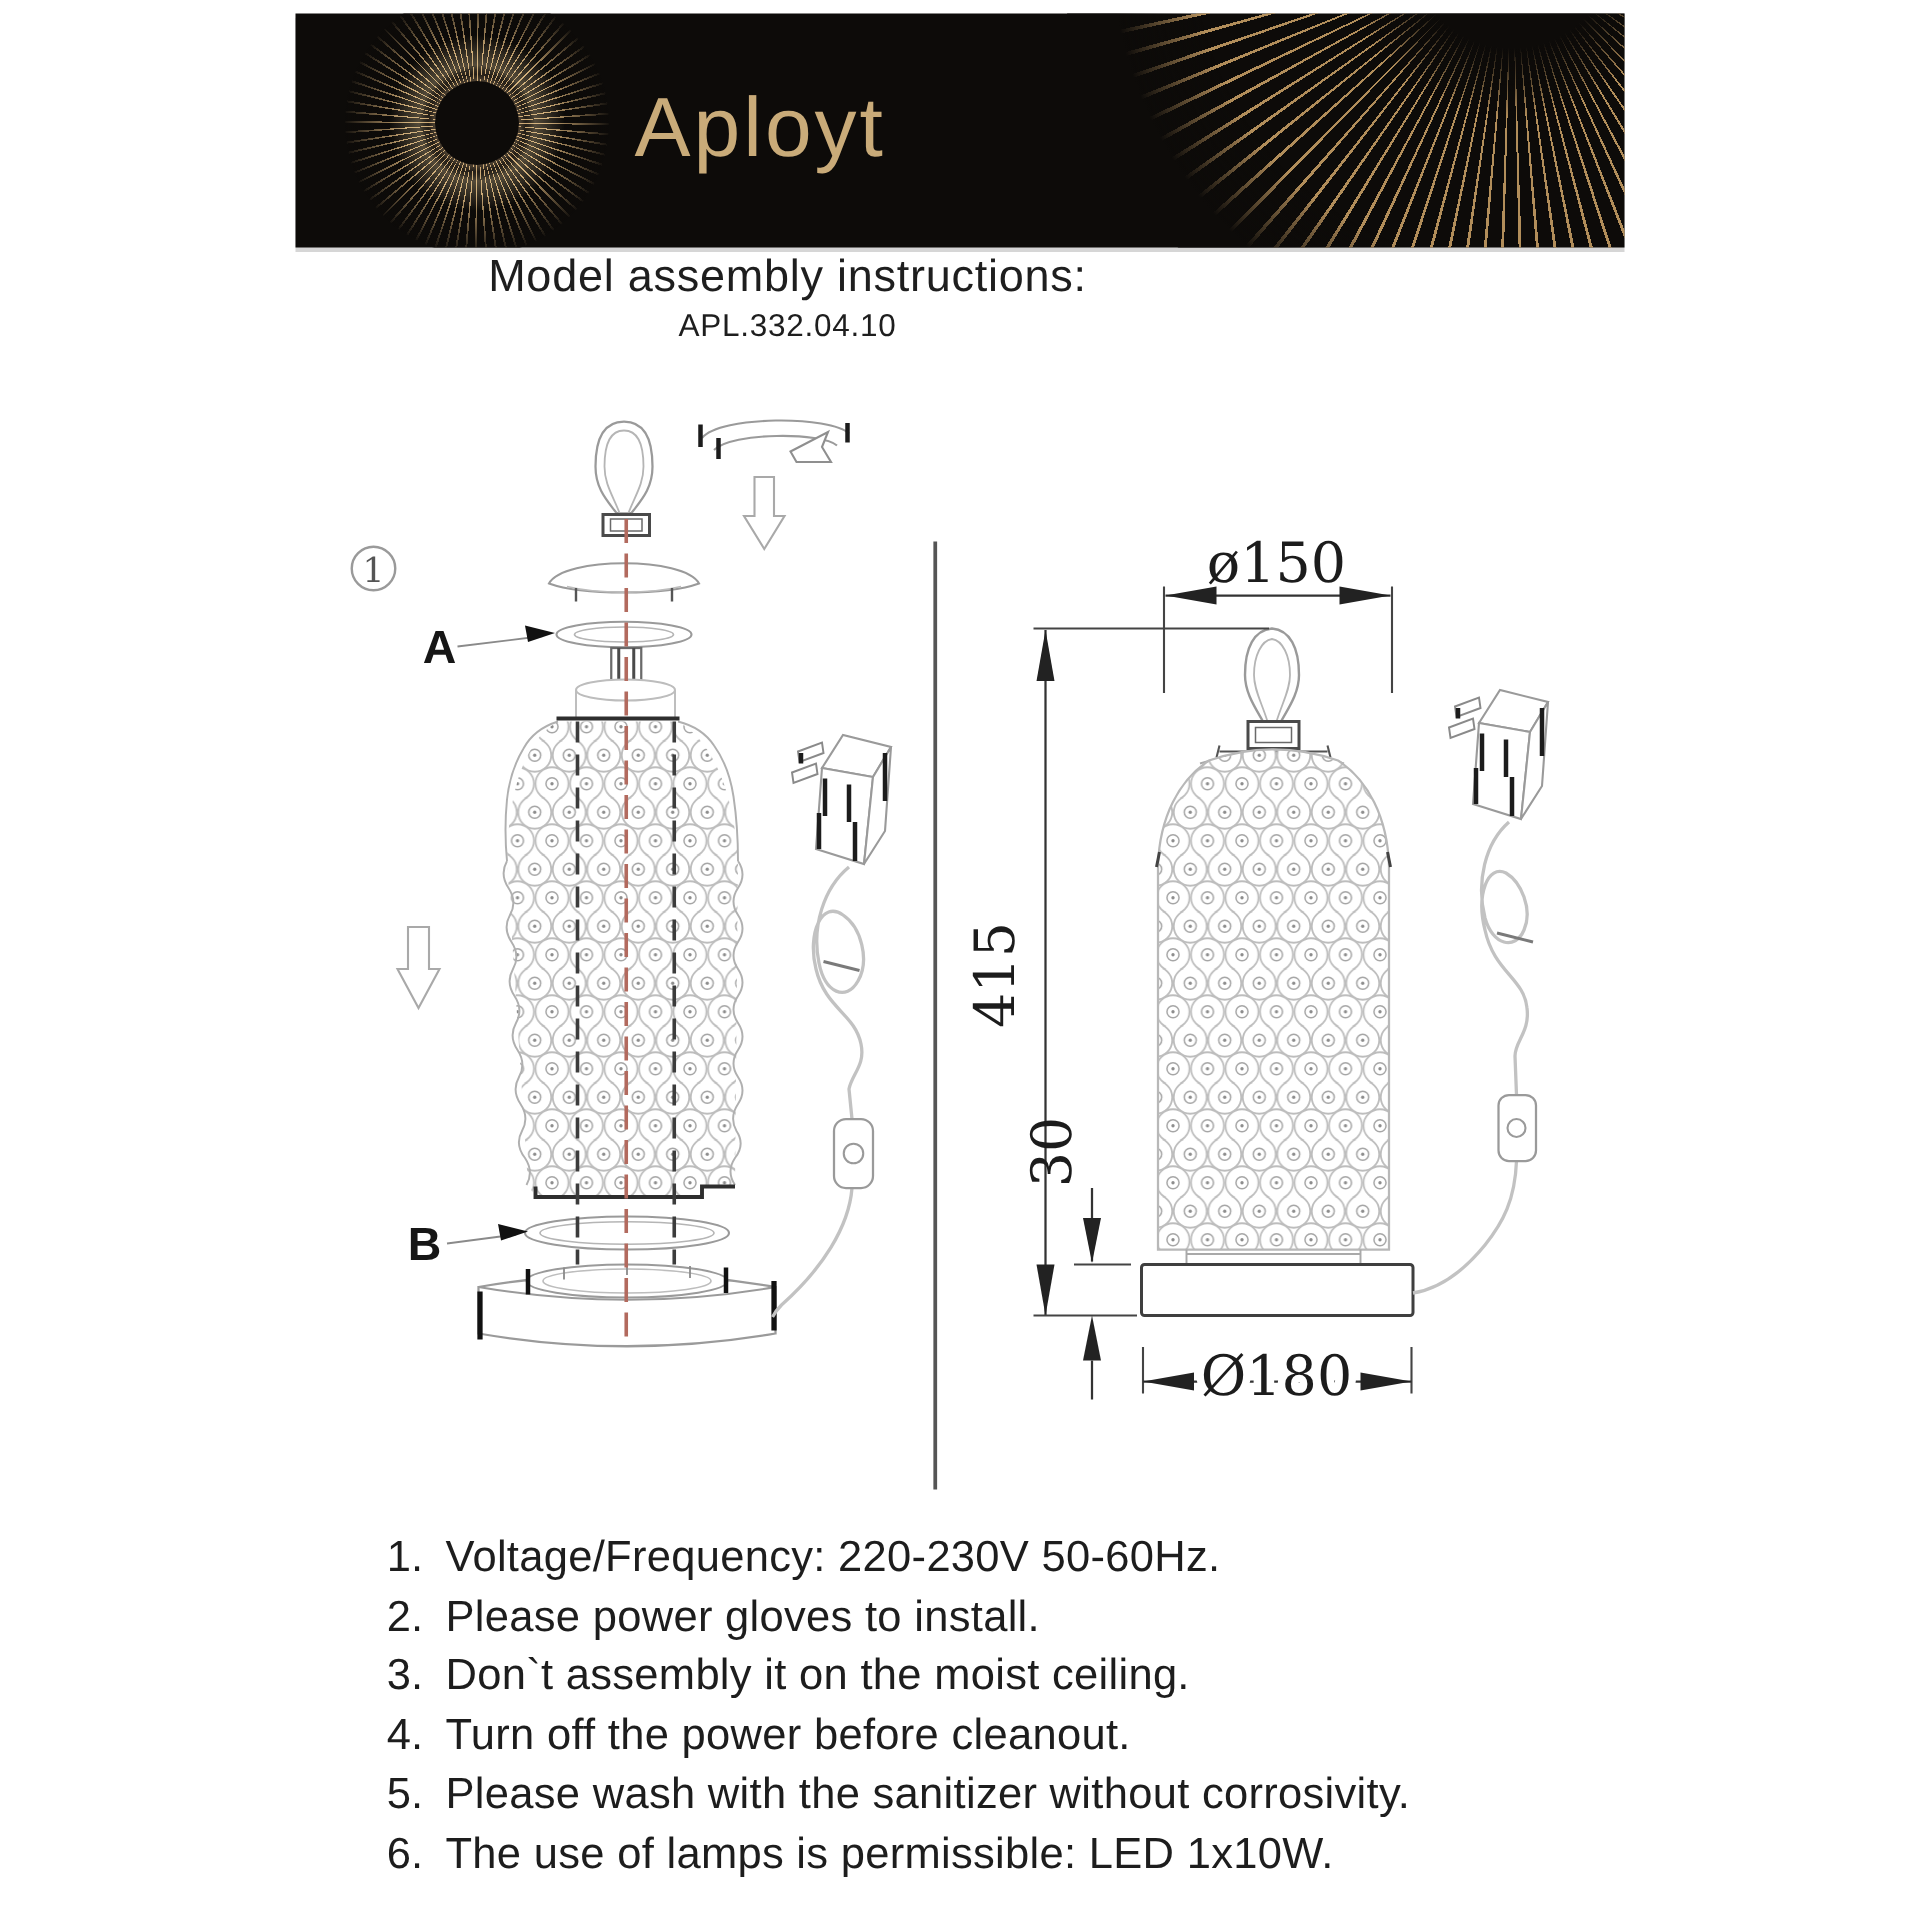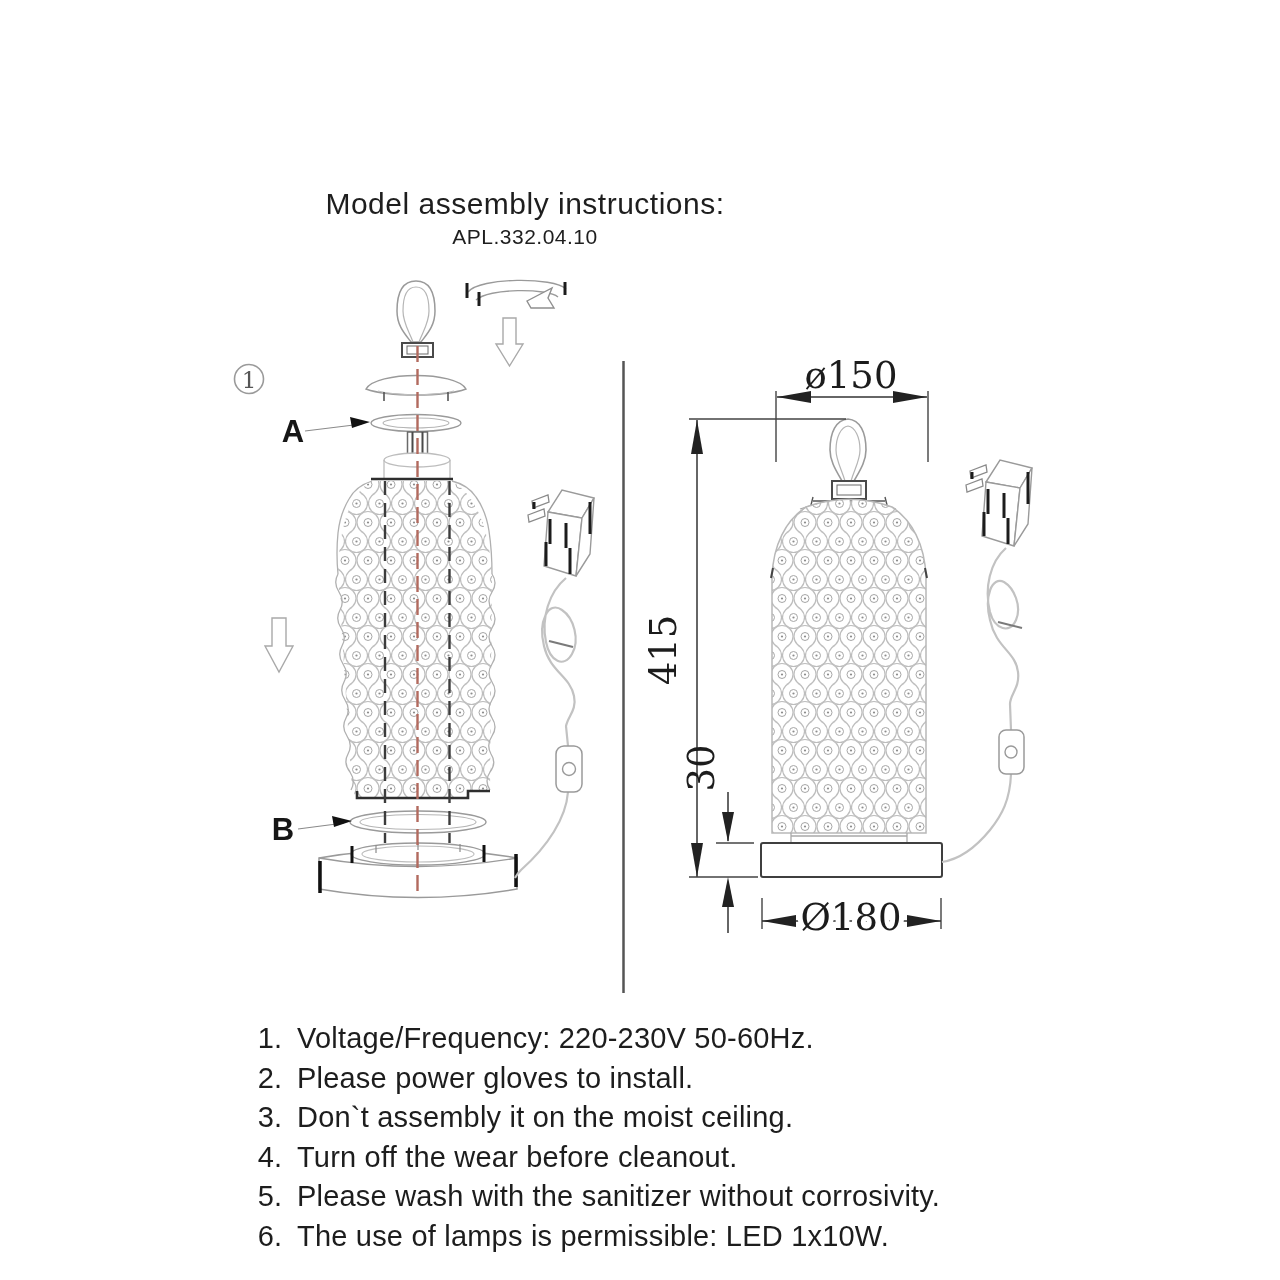--- a/index.html
+++ b/index.html
@@ -17,21 +17,21 @@
   .sun::after{content:"";position:absolute;left:60px;top:60px;width:56px;height:56px;border-radius:50%;
        background:#0d0b09;box-shadow:0 0 8px 2px rgba(235,200,150,0.45);}
   .brand{position:absolute;left:226px;top:36px;font-size:56px;font-weight:300;letter-spacing:2px;
          color:#c9ab79;line-height:80px;}
   .fan{position:absolute;left:511px;top:-345px;width:600px;height:600px;border-radius:50%;
        background:
          radial-gradient(circle, #0d0b09 0 16%, rgba(13,11,8,0) 27% 50%, #0d0b09 63%),
          repeating-conic-gradient(rgba(196,156,100,0.9) 0deg 0.55deg, rgba(13,11,8,0) 0.55deg 3.3deg);}
 
   
-  .title-block{position:absolute;left:0;top:187px;width:1050px;text-align:center;color:#1e1e1e;}
+  .title-block{position:absolute;left:0;top:168px;width:1050px;text-align:center;color:#1e1e1e;}
   .title-line{font-size:30px;letter-spacing:0.5px;}
   .model-line{font-size:21px;margin-top:4px;letter-spacing:0.5px;}
 
   
   svg.diagram{position:absolute;left:0;top:0;width:1280px;height:1280px;}
   .dimtxt{font-family:"DejaVu Serif",serif;font-size:37px;fill:#1c1c1c;}
   .halo{paint-order:stroke;stroke:#ffffff;stroke-width:10px;}
   .lbl{font-family:"Liberation Sans",sans-serif;font-weight:bold;font-size:31px;fill:#161616;}
   .steptxt{font-family:"DejaVu Serif",serif;font-size:23px;fill:#555;}
 
@@ -40,20 +40,25 @@
                 color:#1d1d1d;font-size:29px;line-height:39.5px;}
   .instructions li{display:flex;}
   .inum{width:52px;text-align:right;flex:0 0 auto;}
   .itxt{margin-left:15px;letter-spacing:0.2px;}
 </style>
 </head>
 <body>
 
 <div class="page">
 
+  <div class="banner">
+    <div class="fan"></div>
+    <div class="sun"></div>
+    <div class="brand">Aployt</div>
+  </div>
 
   <div class="title-block">
     <div class="title-line">Model assembly instructions:</div>
     <div class="model-line">APL.332.04.10</div>
   </div>
 
   <svg class="diagram" viewBox="0 0 1280 1280">
     <defs>
       <pattern id="bubbles" width="23" height="38" patternUnits="userSpaceOnUse">
         <g fill="#ffffff" stroke="#bdbdbd" stroke-width="1.2">
@@ -281,21 +286,21 @@
     <li>
       <span class="inum">2.</span>
       <span class="itxt">Please power gloves to install.</span>
     </li>
     <li>
       <span class="inum">3.</span>
       <span class="itxt">Don`t assembly it on the moist ceiling.</span>
     </li>
     <li>
       <span class="inum">4.</span>
-      <span class="itxt">Turn off the wear before cleanout.</span>
+      <span class="itxt">Turn off the power before cleanout.</span>
     </li>
     <li>
       <span class="inum">5.</span>
       <span class="itxt">Please wash with the sanitizer without corrosivity.</span>
     </li>
     <li>
       <span class="inum">6.</span>
       <span class="itxt">The use of lamps is permissible: LED 1x10W.</span>
     </li>
   </ol>

